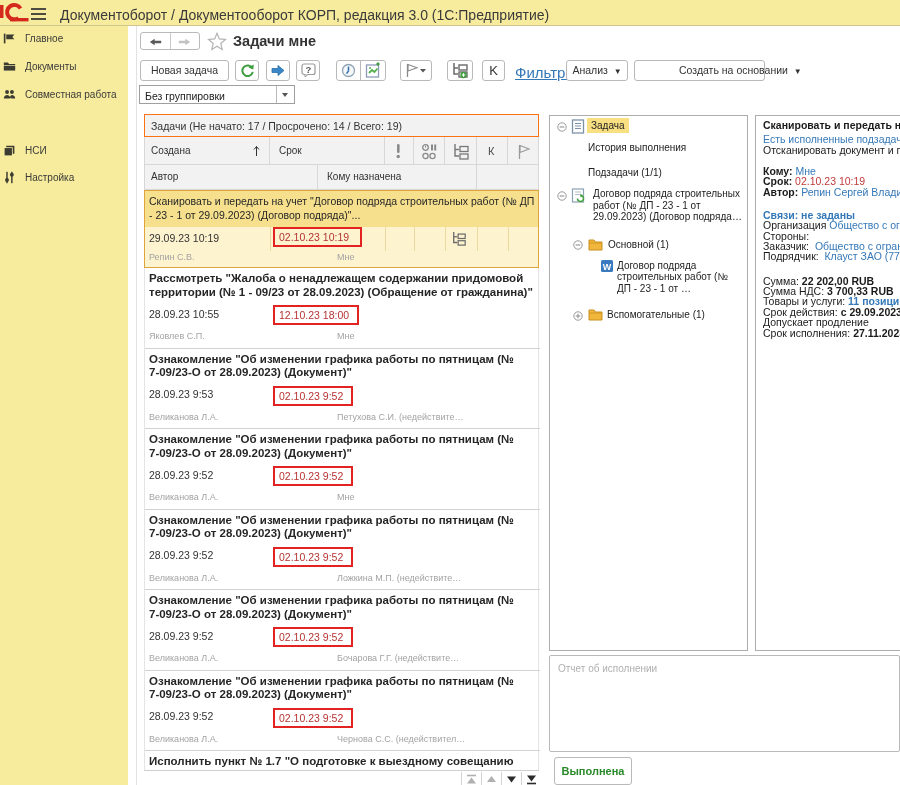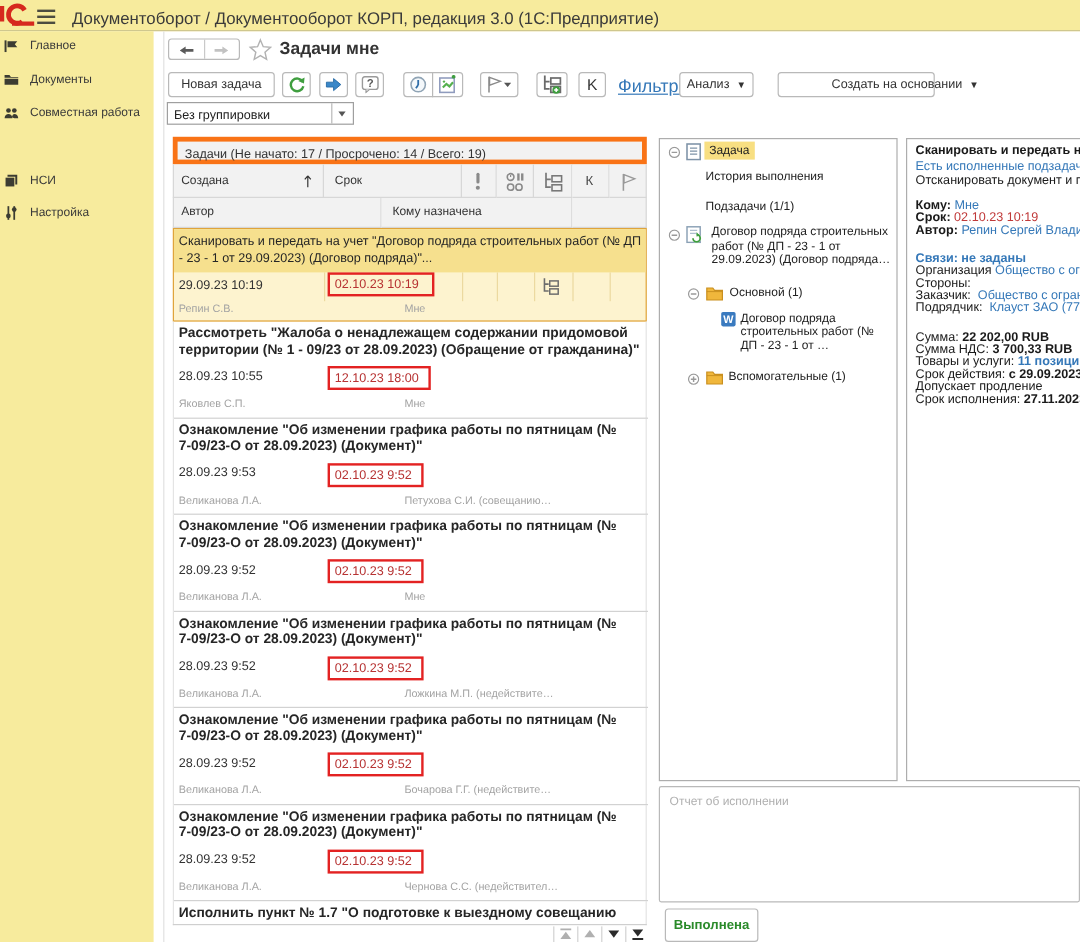--- a/index.html
+++ b/index.html
@@ -32,21 +32,21 @@
 
 .tbtn { position:absolute; top:60px; height:21px; background:#fff; border:1px solid #b9b9b9; border-radius:3px; font-size:10.5px; white-space:nowrap; color:#333; text-align:center; }
 #filters { left:515px; top:64px; font-size:15px; color:#3578b8; text-decoration:underline; }
 
 
 #combo { left:139px; top:85px; width:156px; height:19px; border:1px solid #9f9f9f; background:#fff; }
 #combo .ct { position:absolute; left:5px; top:3.5px; font-size:10.5px; color:#222; }
 #combo .ca { position:absolute; right:0; top:0; width:18px; height:17px; border-left:1px solid #b9b9b9; }
 #combo .ca:after { content:""; position:absolute; left:5px; top:7px; border:3.5px solid transparent; border-top:4.5px solid #555; }
 .lrow { position:absolute; left:144px; width:395px; }
-#ghdr { top:114px; height:23px; background:#f2f2f2; border:4px solid #f97316; font-size:10.5px; color:#333; padding:5px 0 0 6px; }
+#ghdr { top:114px; height:23px; background:#f2f2f2; border:1px solid #f97316; font-size:10.5px; color:#333; padding:5px 0 0 6px; }
 .hcell { position:absolute; background:#f2f2f2; border-bottom:1px solid #d7d7d7; border-right:1px solid #d7d7d7; font-size:10px; color:#333; }
 .hl { border-left:1px solid #d7d7d7; }
 
 .item { position:absolute; left:144px; width:395px; border-left:1px solid #e4e4e4; border-right:1px solid #e4e4e4; }
 .ititle { position:absolute; left:4px; top:4px; font-size:11.5px; font-weight:bold; color:#262626; line-height:13.7px; white-space:nowrap; }
 .idate { position:absolute; left:4px; top:39.5px; font-size:10.5px; color:#333; }
 .ibox { position:absolute; left:128px; top:37px; border:2px solid #e32222; color:#b73333; font-size:10.5px; padding:2px 8px 2px 4px; white-space:nowrap; }
 .ia1 { position:absolute; left:4px; top:63px; font-size:9px; color:#a3a3a3; }
 .ia2 { position:absolute; left:192px; top:63px; font-size:9px; color:#a3a3a3; white-space:nowrap; }
 .isep { position:absolute; left:0; bottom:0; width:395px; height:1px; background:#d2d2d2; }
@@ -178,21 +178,21 @@
     </svg>
   <svg class="abs" style="left:451px;top:62px" width="18" height="17" viewBox="0 0 18 17">
       <path d="M3 1 L3 12 L7 12" stroke="#6a6a6a" stroke-width="1.5" fill="none"></path>
       <path d="M3 6 L7 6" stroke="#6a6a6a" stroke-width="1.5" fill="none"></path>
       <rect x="8" y="3" width="8" height="5" fill="none" stroke="#6a6a6a" stroke-width="1.4"></rect>
       <rect x="8" y="10" width="8" height="5" fill="none" stroke="#6a6a6a" stroke-width="1.4"></rect>
       <circle cx="12.5" cy="13" r="3.2" fill="#3f9e3f"></circle>
       <path d="M12.5 11.3 v3.4 M10.8 13 h3.4" stroke="#fff" stroke-width="1.2"></path>
     </svg>
   <div class="tbtn" style="left:566px;width:62px;line-height:19px;">Анализ &nbsp;<span style="font-size:8px;">▼</span></div>
-  <div class="tbtn" style="left:648px;width:131px;line-height:19px;padding-left:44px;">Создать на основании &nbsp;<span style="font-size:8px;">▼</span></div>
+  <div class="tbtn" style="left:634px;width:131px;line-height:19px;padding-left:44px;">Создать на основании &nbsp;<span style="font-size:8px;">▼</span></div>
 
   <div id="combo" class="abs">
       <span class="ct">Без группировки</span>
       <span class="ca"></span>
     </div>
 
   <div id="ghdr" class="lrow">Задачи (Не начато: 17 / Просрочено: 14 / Всего: 19)</div>
 
   <div class="hcell hl" style="left:144px;top:137px;width:126px;height:28px;padding:8px 0 0 6px;">Создана</div>
   <svg class="abs" style="left:252px;top:145px" width="9" height="12" viewBox="0 0 9 12">
@@ -260,21 +260,21 @@
     <div class="ia1">Яковлев С.П.</div>
     <div class="ia2">Мне</div>
     <div class="isep"></div>
   </div>
 
   <div class="item" style="top:348.5px;height:80.5px;">
     <div class="ititle">Ознакомление "Об изменении графика работы по пятницам (№<br>7-09/23-О от 28.09.2023) (Документ)"</div>
     <div class="idate">28.09.23 9:53</div>
     <div class="ibox">02.10.23 9:52</div>
     <div class="ia1">Великанова Л.А.</div>
-    <div class="ia2">Петухова С.И. (совещанию…</div>
+    <div class="ia2">Петухова С.И. (недействите…</div>
     <div class="isep"></div>
   </div>
 
   <div class="item" style="top:429px;height:80.5px;">
     <div class="ititle">Ознакомление "Об изменении графика работы по пятницам (№<br>7-09/23-О от 28.09.2023) (Документ)"</div>
     <div class="idate">28.09.23 9:52</div>
     <div class="ibox">02.10.23 9:52</div>
     <div class="ia1">Великанова Л.А.</div>
     <div class="ia2">Мне</div>
     <div class="isep"></div>

